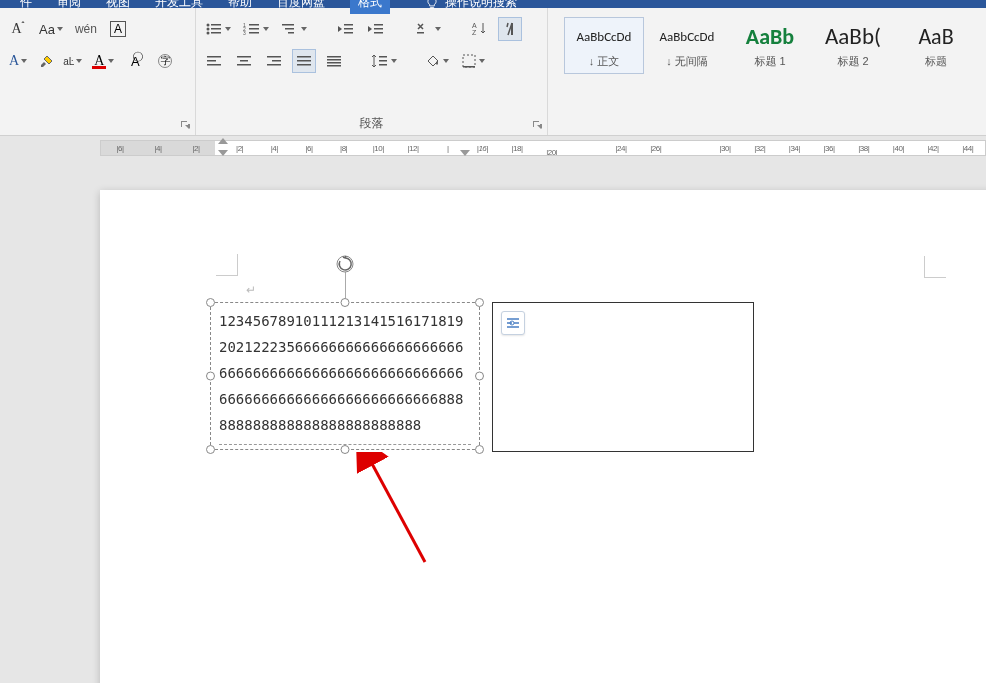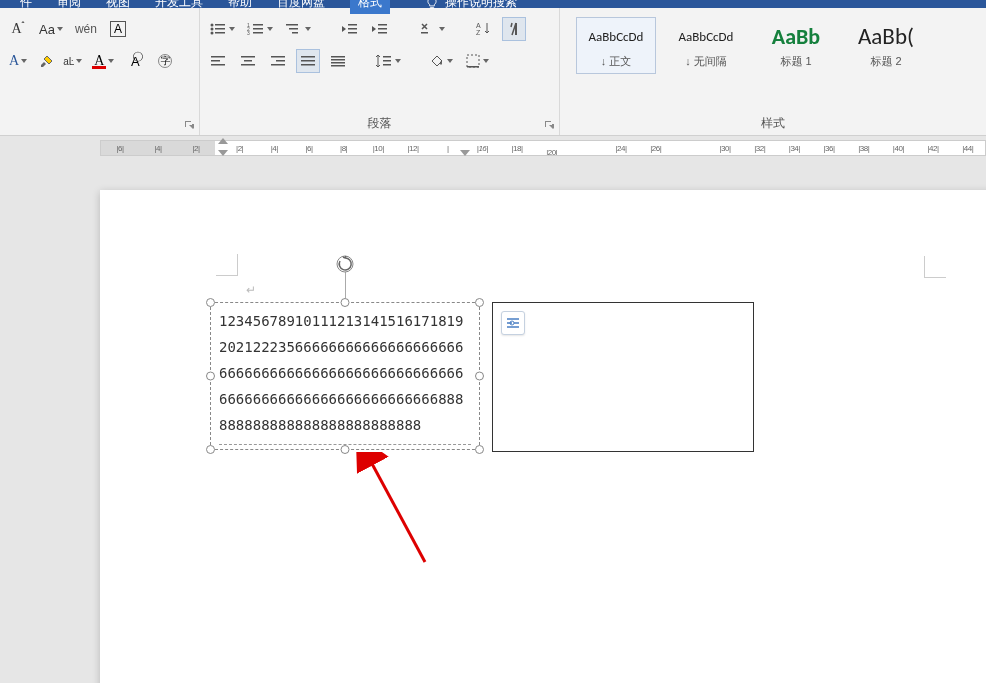--- a/index.html
+++ b/index.html
@@ -96,21 +96,21 @@
   .btn svg { display:block; }
   .caret-down {
     width:0;height:0;border-left:3px solid transparent;border-right:3px solid transparent;border-top:4px solid #666;
     margin-left:2px;
   }
   .txtA { font-family:"Times New Roman",serif; }
 
   
   .style-gallery {
     display: flex;
-    gap: 10px;
+    gap: 3px;
     padding: 4px 4px 0 10px;
   }
   .style-item {
     width: 80px;
     text-align: center;
     padding: 4px 2px;
     border: 1px solid transparent;
   }
   .style-item.sel { border: 1px solid #b8c7dc; background: #eef3fa;}
   .style-item .preview { height: 28px; display:flex;align-items:center;justify-content:center;}
@@ -513,22 +513,25 @@
           <div class="name">↓ 无间隔</div>
         </div>
         <div class="style-item">
           <div class="preview" style="font-size: 22px; font-weight: bold; font-family: Calibri, sans-serif; color: #15803d;">AaBb</div>
           <div class="name">标题 1</div>
         </div>
         <div class="style-item">
           <div class="preview" style="font-size: 23px; font-weight: normal; font-family: Calibri, sans-serif; color: rgb(34, 34, 34);">AaBb(</div>
           <div class="name">标题 2</div>
         </div>
-      </div>
-    <div class="label">样式</div>
+        <div class="style-item">
+          <div class="preview" style="font-size: 22px; font-weight: normal; font-family: Calibri, sans-serif; color: rgb(34, 34, 34);">AaB</div>
+          <div class="name">标题</div>
+        </div>
+      </div>
   </div>
 </div>
 
 <div class="ruler-area">
   <div class="ruler" id="ruler">
       <div class="neg">
         <span class="tick" style="width: 38px;">|6|</span>
         <span class="tick" style="width: 38px;">|4|</span>
         <span class="tick" style="width: 38px;">|2|</span>
       </div>

